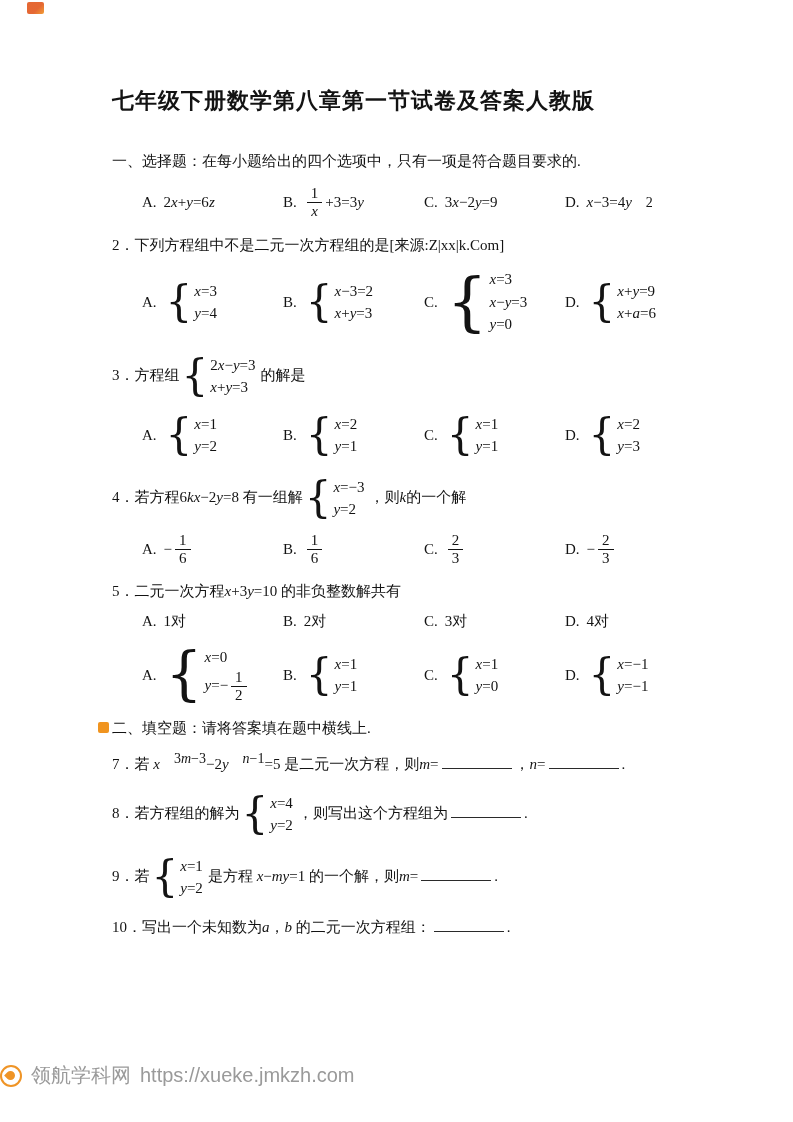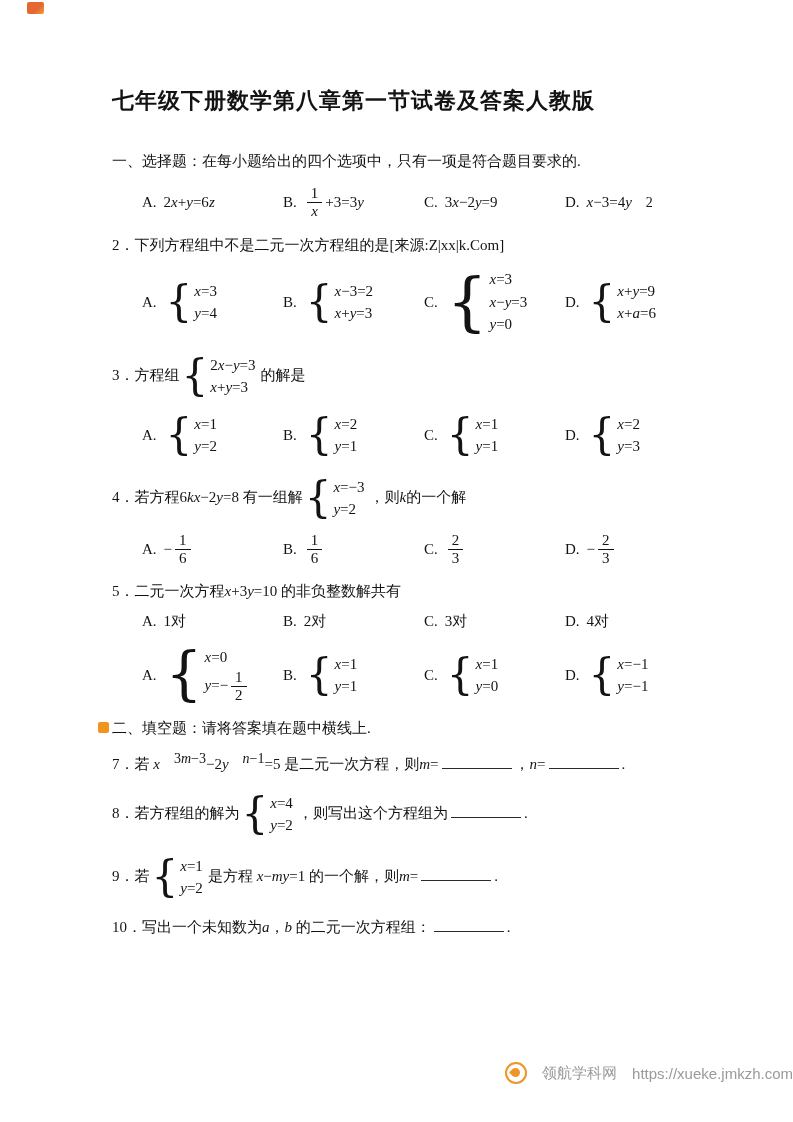--- a/index.html
+++ b/index.html
@@ -25,22 +25,22 @@
   .fn{display:block;border-bottom:1px solid #131313;padding:0 4px;}
   .fd{display:block;padding:0 4px;}
   .cases{display:inline-flex;align-items:center;vertical-align:middle;margin:3px 5px 3px 2px;}
   .brace{line-height:.92;font-weight:400;margin-right:2px;font-family:"DejaVu Serif",serif;}
   .crows{display:inline-block;}
   .crow{display:block;line-height:1.5;white-space:nowrap;}
   .blank{display:inline-block;width:70px;border-bottom:1px solid #2a2a2a;height:14px;vertical-align:baseline;margin:0 3px;}
   .corner-mark{position:absolute;left:27px;top:2px;width:17px;height:12px;border-radius:2px;
     background:linear-gradient(135deg,#e2571d 60%,#f0941f 100%);opacity:.9;}
   .sec2-marker{position:absolute;left:-14px;top:3px;width:11px;height:11px;background:#f0941f;border-radius:2px;display:inline-block;}
-  .footer{position:absolute;left:0;top:1062px;width:100%;display:flex;justify-content:flex-end;align-items:center;gap:15px;
-    color:#9a9a9a;font-size:15px;font-family:"Liberation Sans","DejaVu Sans",sans-serif;}
+  .footer{position:absolute;left:0;top:1062px;width:100%;display:flex;justify-content:flex-start;align-items:center;gap:9px;
+    color:#9a9a9a;font-size:20px;font-family:"Liberation Sans","DejaVu Sans",sans-serif;}
   .footer-logo{width:22px;height:22px;border-radius:50%;border:2px solid #ef9426;box-sizing:border-box;position:relative;flex:0 0 auto;}
   .footer-logo::after{content:"";position:absolute;left:4px;top:4px;width:9px;height:9px;background:#ef9426;
     border-radius:50% 50% 50% 0;transform:rotate(45deg);}
 </style>
 </head>
 <body>
 
 <div class="page">
   <span class="corner-mark"></span>
   <div class="content">

